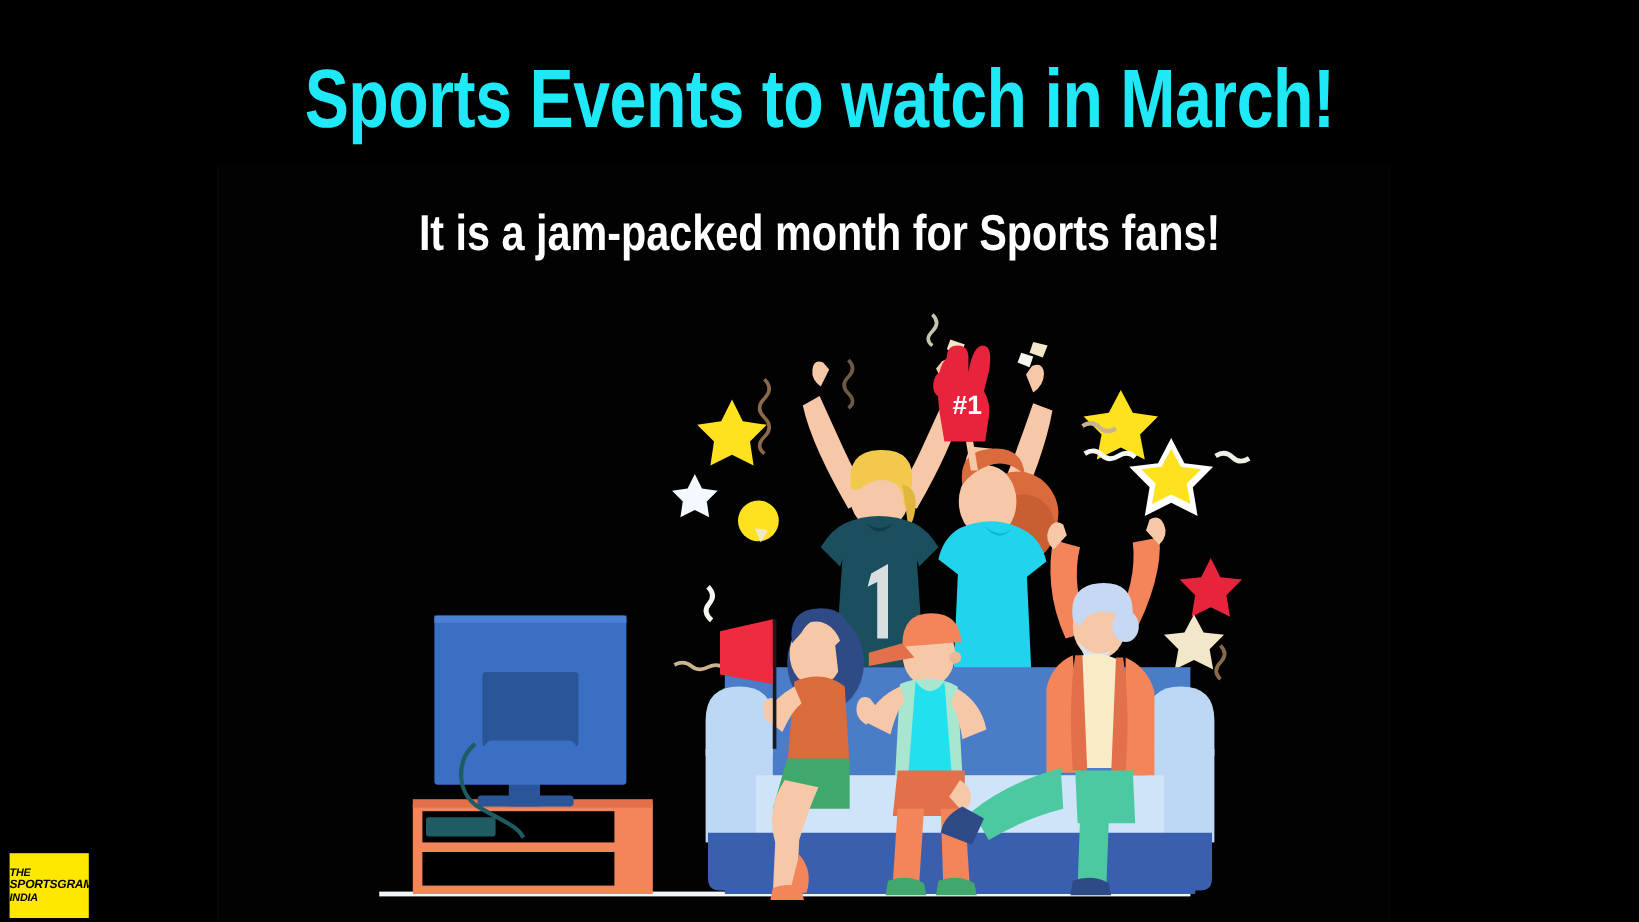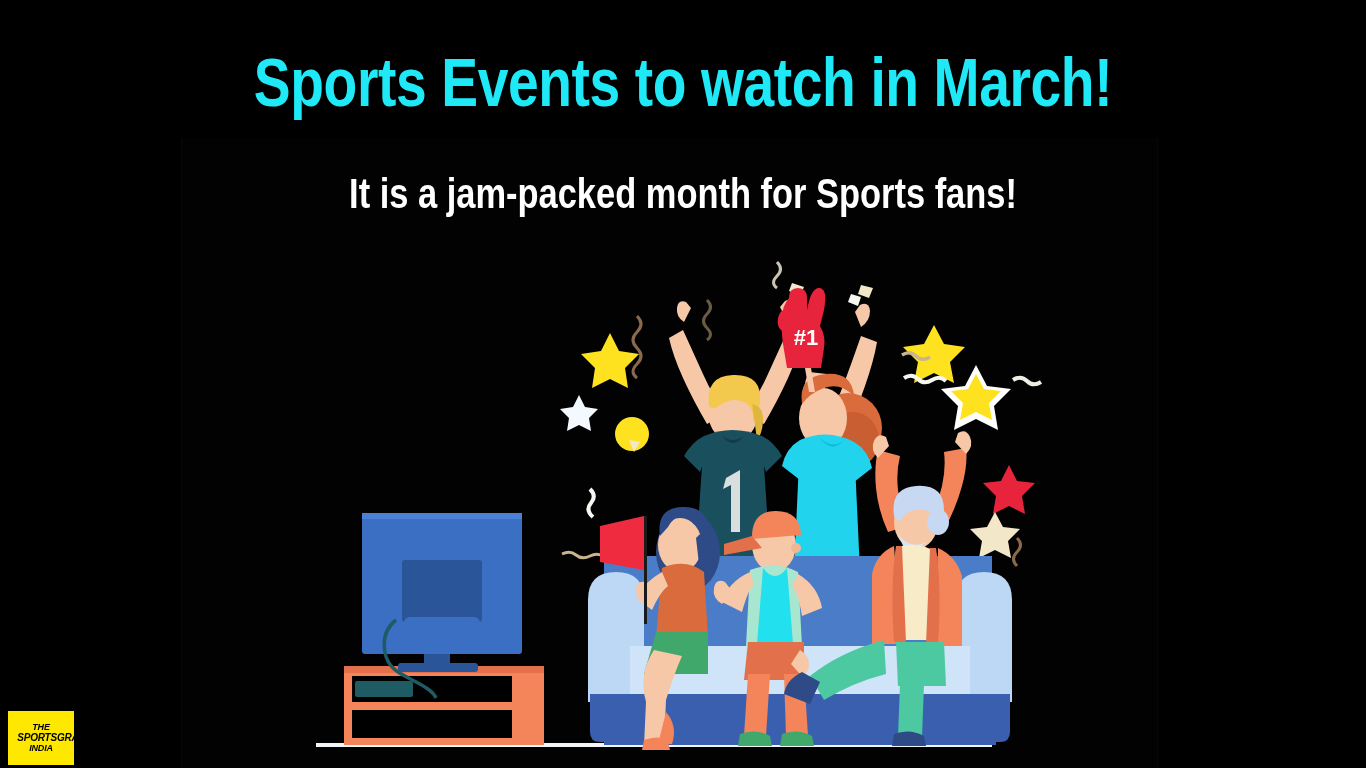--- a/index.html
+++ b/index.html
@@ -55,33 +55,33 @@
   }
 
   
   #logo {
     position:absolute;
     left:8px; top:711px;
     width:66px; height:54px;
     background:#ffe800;
     display:flex;
     flex-direction:column;
-    align-items:center;
+    align-items:flex-start;
     justify-content:center;
     line-height:10.5px;
   }
   #logo span {
     color:#000;
     font-weight:bold;
     font-style:italic;
     font-size:9px;
     letter-spacing:-0.2px;
     white-space:nowrap;
   }
-  #logo .l-big { font-size:10px;margin-left:22px; }
+  #logo .l-big { font-size:10px; }
 
   
   #illus { position:absolute; left:0; top:0; width:1366px; height:768px; }
   #illus svg { display:block; }
 </style>
 </head>
 <body>
 
 <div id="stage">
 

